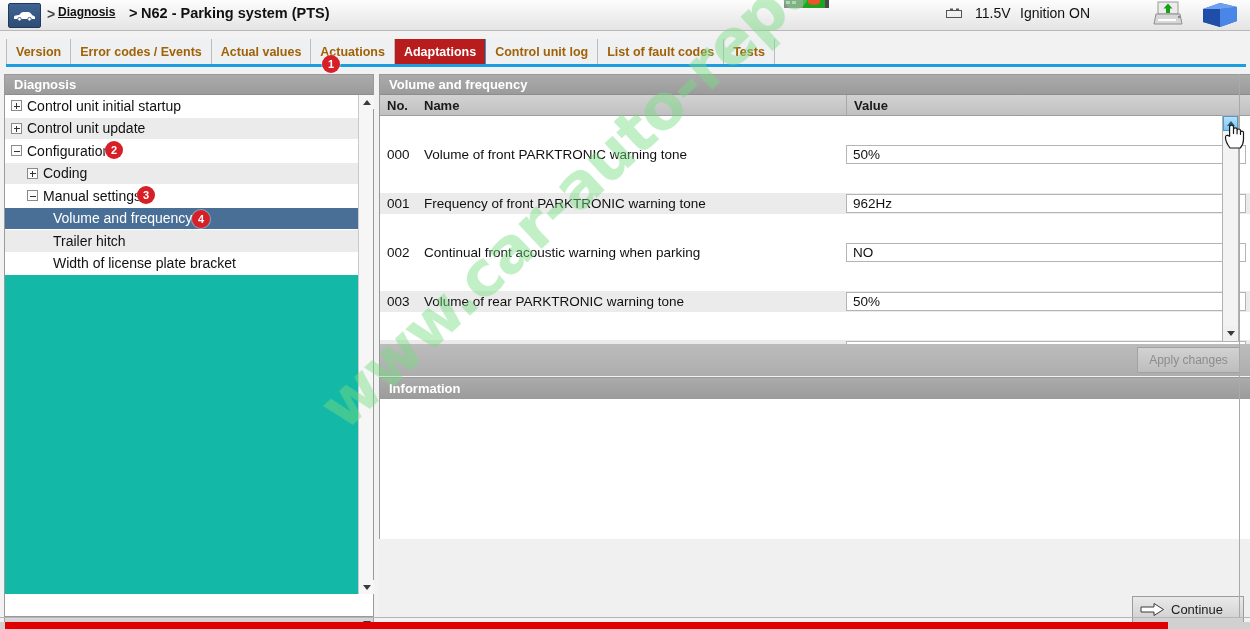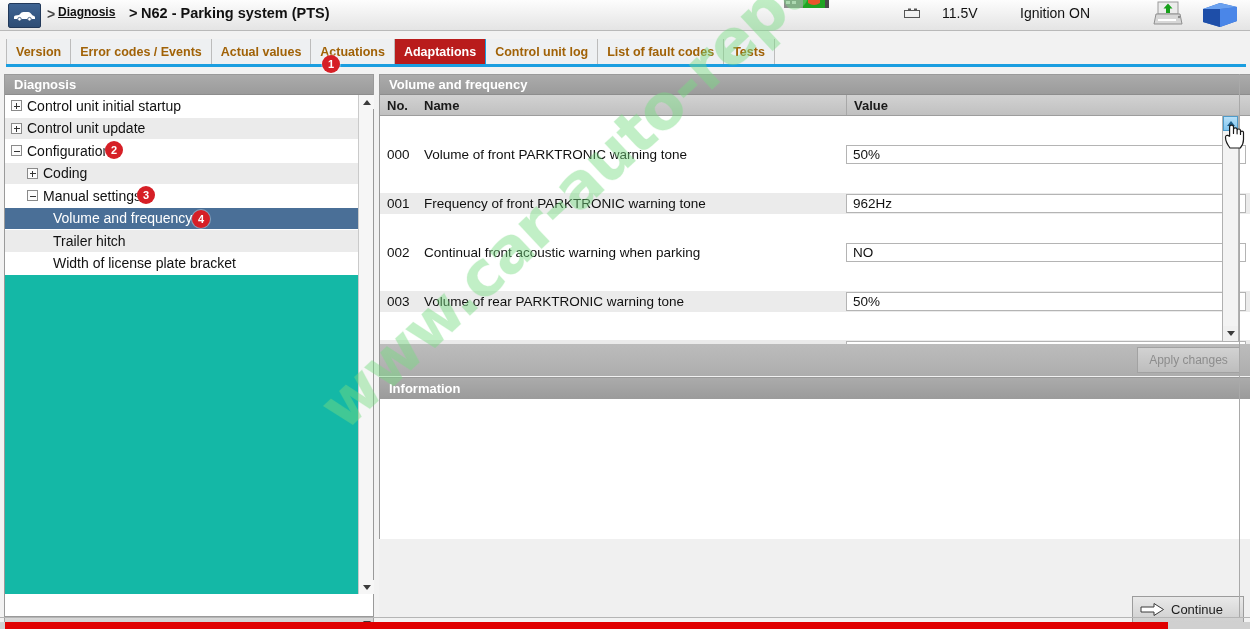--- a/index.html
+++ b/index.html
@@ -75,22 +75,22 @@
     white-space: nowrap;
   }
 
   
   #flag-icon {
     position: absolute; left: 784px; top: -9px;
     width: 48px; height: 18px;
   }
 
   #battery-wrap {
-    position: absolute; left: 904px; top: 5px;
-    display: flex; align-items: center; gap: 21px;
+    position: absolute; left: 946px; top: 5px;
+    display: flex; align-items: center; gap: 12px;
   }
   #battery-icon { width: 17px; height: 11px; display:block; }
   #battery-text { font-size: 14px; color: #111; font-weight: normal; }
   #ignition-text {
     position: absolute; left: 1020px; top: 5px;
     font-size: 14px; color: #111;
   }
   #print-icon  { position: absolute; left: 1148px; top: 0px; width: 40px; height: 31px; cursor: pointer; }
   #book-icon   { position: absolute; left: 1198px; top: 0px; width: 44px; height: 31px; cursor: pointer; }
 

